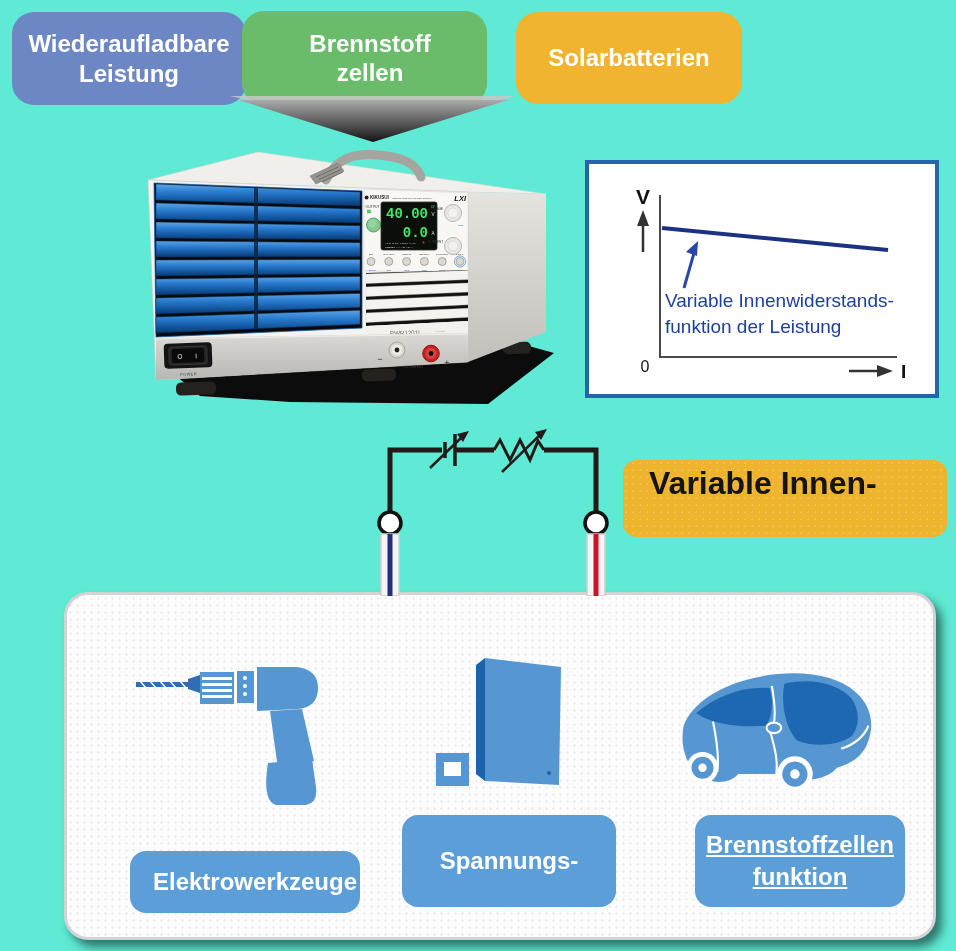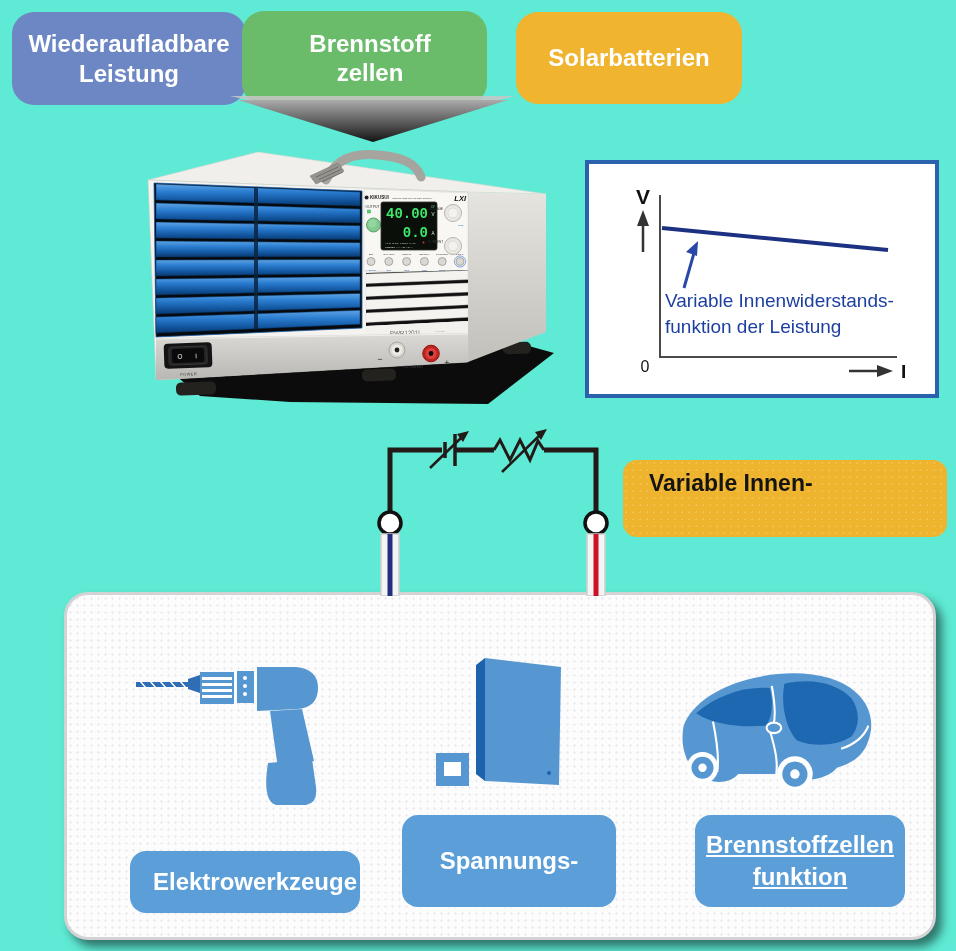--- a/index.html
+++ b/index.html
@@ -11,21 +11,21 @@
   
   .src-box{display:flex;flex-direction:column;align-items:center;justify-content:center;
            border-radius:22px;color:#fff;font-weight:bold;font-size:24px;line-height:1.22;
            text-align:center;}
   .src1{left:12px;top:12px;width:234px;height:93px;background:#6d87c5;}
   .src2{left:242px;top:11px;width:234px;height:94px;background:#6abc6b;padding-left:11px;}
   .src3{left:508px;top:12px;width:226px;height:92px;background:#f0b42f;margin-left:8px;}
 
   
   .func-box{left:623px;top:460px;width:324px;height:77px;background:#efb42e;border-radius:14px;
-            color:#141414;font-weight:bold;font-size:23px;line-height:34px;
+            color:#141414;font-weight:bold;font-size:32px;line-height:34px;
             padding:6px 0 0 26px;box-sizing:border-box;
             background-image:radial-gradient(rgba(255,255,255,0.18) 1px,transparent 1px);
             background-size:7px 7px;}
 
   
   .apps-panel{left:64px;top:592px;width:872px;height:348px;background:#fcfcfd;
               border:3px solid #d3d3d5;border-radius:24px;box-sizing:border-box;
               background-image:radial-gradient(#ececf0 1.1px,transparent 1.1px);
               background-size:7px 7px;
               box-shadow:6px 7px 10px rgba(0,0,0,0.5);}

